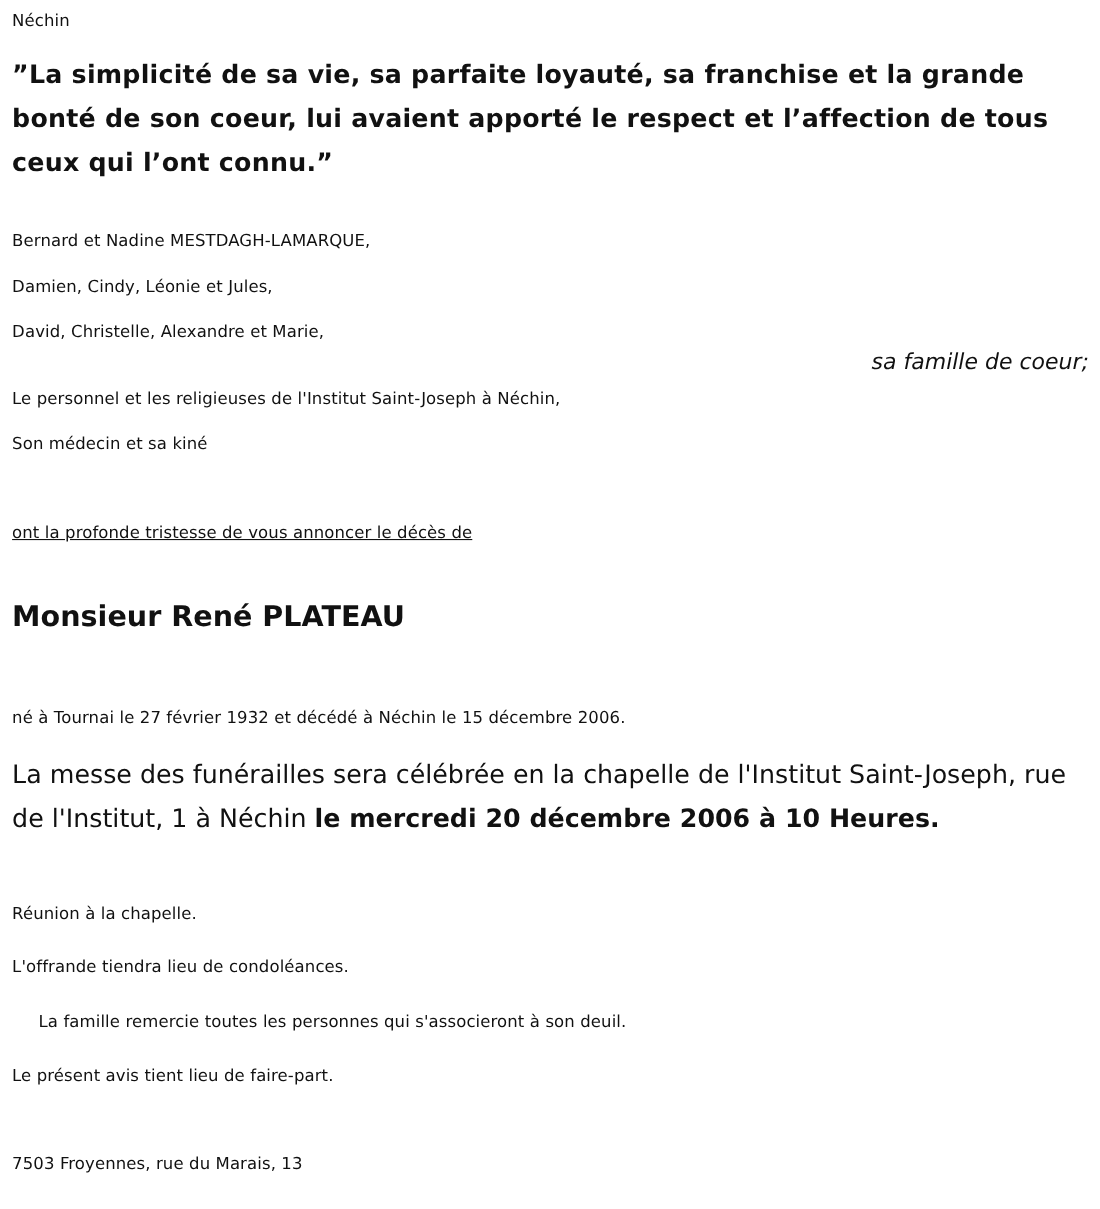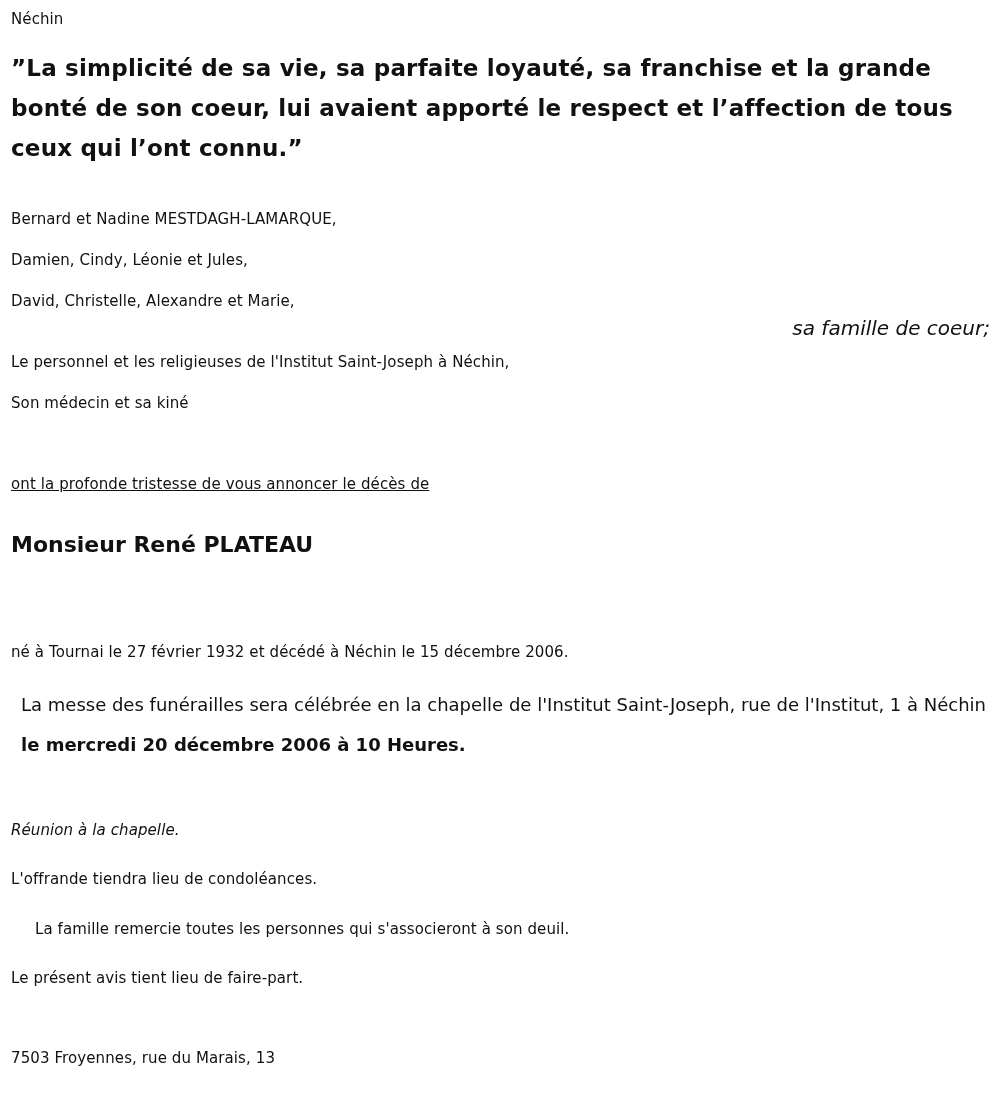--- a/index.html
+++ b/index.html
@@ -4,22 +4,22 @@
   <style>
     html, body { margin: 0; padding: 0; background: #ffffff; }
     body {
       width: 1000px; height: 1099px; overflow: hidden; position: relative;
       font-family: "DejaVu Sans", "Liberation Sans", sans-serif;
       color: #111111;
     }
     .line { position: absolute; left: 11px; font-size: 15px; white-space: nowrap; letter-spacing: 0.1px; }
     .quote { position: absolute; left: 11px; top: 48px; width: 980px; font-size: 23px; font-weight: bold; line-height: 40px; letter-spacing: 0.2px; }
     .right { position: absolute; right: 10px; top: 316px; font-size: 20px; font-style: italic; white-space: nowrap; }
-    .title { position: absolute; left: 11px; top: 532px; font-size: 22px; font-weight: bold; white-space: nowrap; }
-    .para { position: absolute; left: 21px; width: 975px; font-size: 18px; line-height: 40px; }
+    .title { position: absolute; left: 11px; top: 546px; font-size: 26px; font-weight: bold; white-space: nowrap; }
+    .para { position: absolute; left: 11px; width: 975px; font-size: 23px; line-height: 40px; }
     b { font-weight: bold; }
   </style>
 </head>
 <body>
 
 <div class="line" style="top:10px;">Néchin</div>
 <div class="quote">”La simplicité de sa vie, sa parfaite loyauté, sa franchise et la grande bonté de son coeur, lui avaient apporté le respect et l’affection de tous ceux qui l’ont connu.”</div>
 
 <div class="line" style="top:210px;">Bernard et Nadine MESTDAGH-LAMARQUE,</div>
 <div class="line" style="top:251px;">Damien, Cindy, Léonie et Jules,</div>
@@ -30,18 +30,18 @@
 <div class="line" style="top:394px;">Son médecin et sa kiné</div>
 
 <div class="line" style="top:475px;text-decoration:underline;">ont la profonde tristesse de vous annoncer le décès de</div>
 
 <div class="title">Monsieur René PLATEAU</div>
 
 <div class="line" style="top:643px;">né à Tournai le 27 février 1932 et décédé à Néchin le 15 décembre 2006.</div>
 
 <div class="para" style="top:685px;"><span>La messe des funérailles sera célébrée en la chapelle de l'Institut Saint-Joseph, rue de l'Institut, 1 à Néchin </span><b>le mercredi 20 décembre 2006 à 10 Heures.</b></div>
 
-<div class="line" style="top:821px;font-style:italic;">Réunion à la chapelle.</div>
+<div class="line" style="top:821px;">Réunion à la chapelle.</div>
 <div class="line" style="top:870px;">L'offrande tiendra lieu de condoléances.</div>
 <div class="line" style="top:920px;margin-left:24px;">La famille remercie toutes les personnes qui s'associeront à son deuil.</div>
 <div class="line" style="top:969px;">Le présent avis tient lieu de faire-part.</div>
 
 <div class="line" style="top:1049px;">7503 Froyennes, rue du Marais, 13</div>
 
 </body></html>

